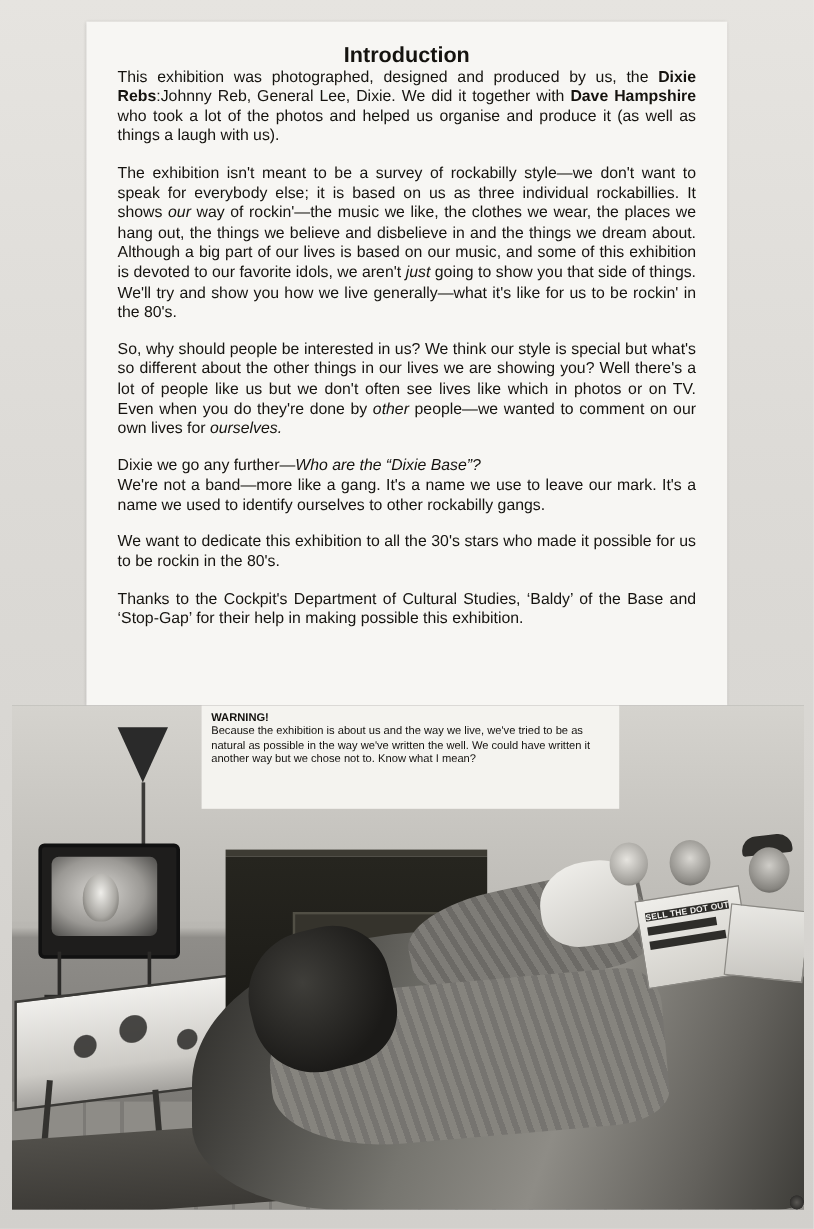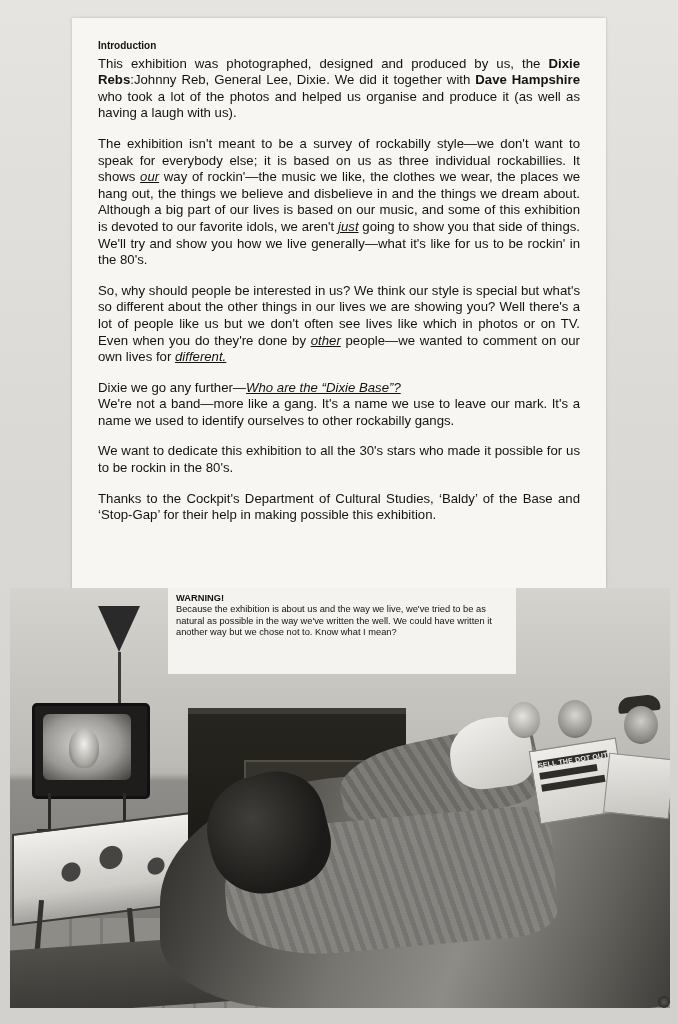--- a/index.html
+++ b/index.html
@@ -33,30 +33,30 @@
   }
   .text-inner {
     padding: 20px 26px 10px 26px;
     color: #15130f;
     font-size: 13.2px;
     line-height: 16.6px;
     text-align: justify;
   }
   .heading {
     font-weight: bold;
-    font-size: 10px;
+    font-size: 18px;
     margin: 0 0 1px 0;
-    text-align: left;
+    text-align: center;
   }
   .para {
     margin: 0 0 14px 0;
   }
   .para.tight { margin-bottom: 0; }
   b { font-weight: bold; }
-  i { font-style: italic; text-decoration: underline; }
+  i { font-style: italic; }
 
   
   .warning-box {
     position: absolute;
     left: 168px;
     top: 588px;
     width: 348px;
     height: 86px;
     background: #f4f3ef;
     color: #14120f;
@@ -269,29 +269,29 @@
 <body>
 
 <div class="page">
 
   <div class="text-panel">
     <div class="text-inner">
 
       <div class="heading">Introduction</div>
 
       <p class="para">
-        <span>This exhibition was photographed, designed and produced by us, the </span><b>Dixie Rebs</b><span>:Johnny Reb, General Lee, Dixie. We did it together with </span><b>Dave Hampshire</b><span> who took a lot of the photos and helped us organise and produce it (as well as having a laugh with us).</span>
+        <span>This exhibition was photographed, designed and produced by us, the </span><b>Dixie Rebs</b><span>:Johnny Reb, General Lee, Dixie. We did it together with </span><b>Dave Hampshire</b><span> who took a lot of the photos and helped us organise and produce it (as well as things a laugh with us).</span>
       </p>
 
       <p class="para">
         <span>The exhibition isn't meant to be a survey of rockabilly style—we don't want to speak for everybody else; it is based on us as three individual rockabillies. It shows </span><i>our</i><span> way of rockin'—the music we like, the clothes we wear, the places we hang out, the things we believe and disbelieve in and the things we dream about. Although a big part of our lives is based on our music, and some of this exhibition is devoted to our favorite idols, we aren't </span><i>just</i><span> going to show you that side of things. We'll try and show you how we live generally—what it's like for us to be rockin' in the 80's.</span>
       </p>
 
       <p class="para">
-        <span>So, why should people be interested in us? We think our style is special but what's so different about the other things in our lives we are showing you? Well there's a lot of people like us but we don't often see lives like which in photos or on TV. Even when you do they're done by </span><i>other</i><span> people—we wanted to comment on our own lives for </span><i>different.</i>
+        <span>So, why should people be interested in us? We think our style is special but what's so different about the other things in our lives we are showing you? Well there's a lot of people like us but we don't often see lives like which in photos or on TV. Even when you do they're done by </span><i>other</i><span> people—we wanted to comment on our own lives for </span><i>ourselves.</i>
       </p>
 
       <p class="para tight">
         <span>Dixie we go any further—</span><i>Who are the “Dixie Base”?</i>
       </p>
 
       <p class="para">
         <span>We're not a band—more like a gang. It's a name we use to leave our mark. It's a name we used to identify ourselves to other rockabilly gangs.</span>
       </p>
 

